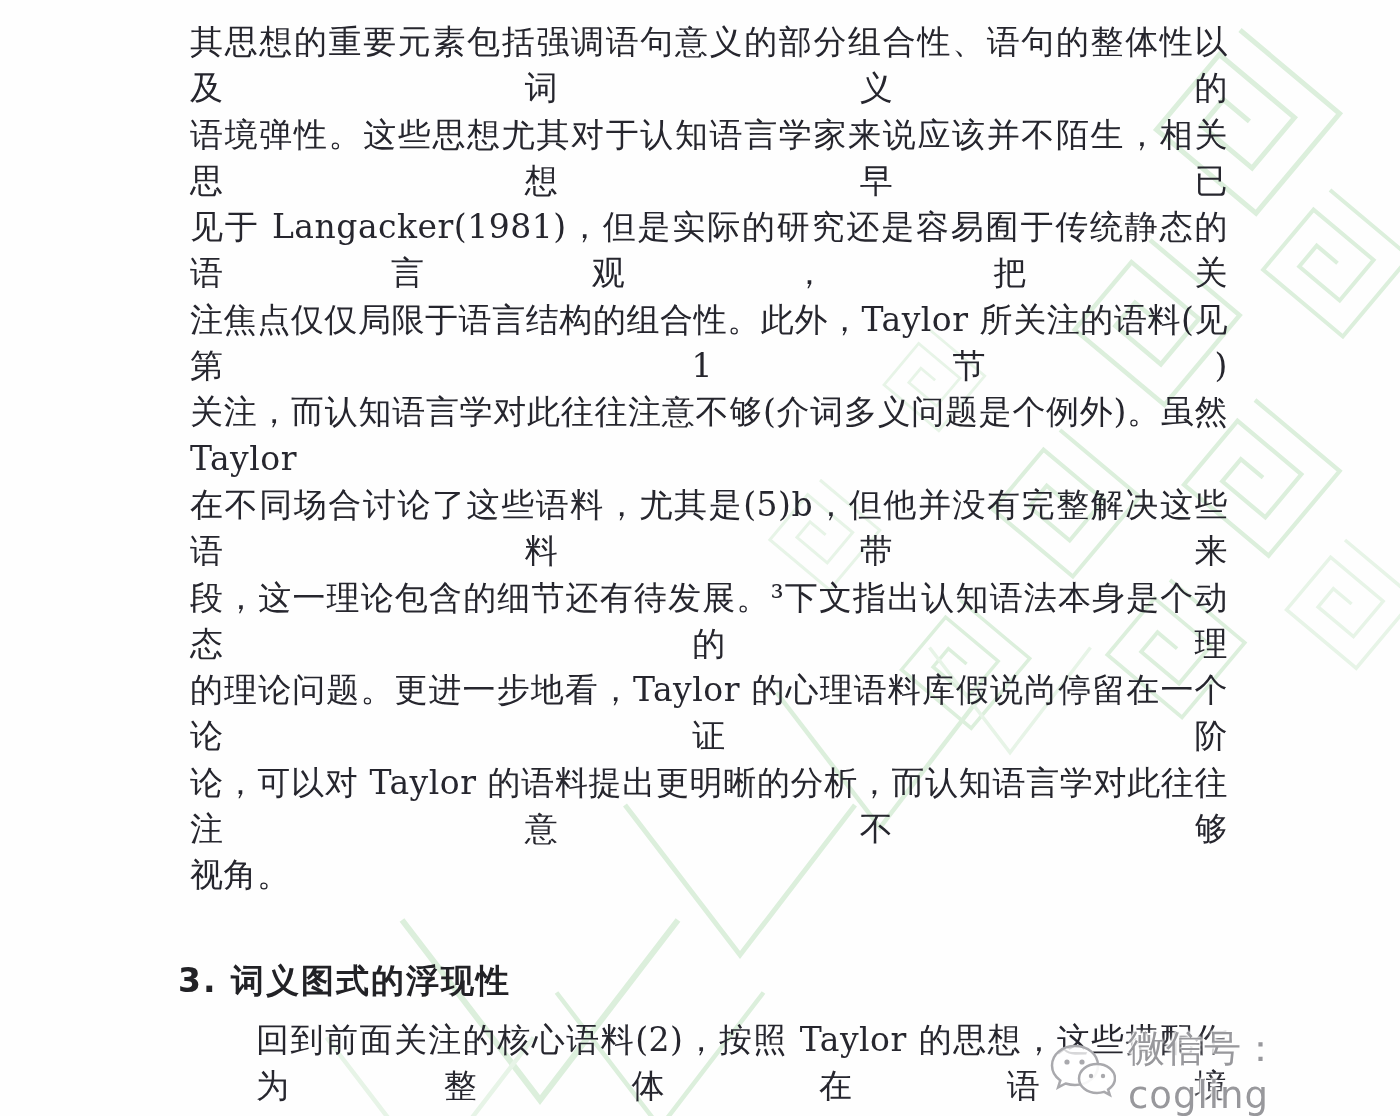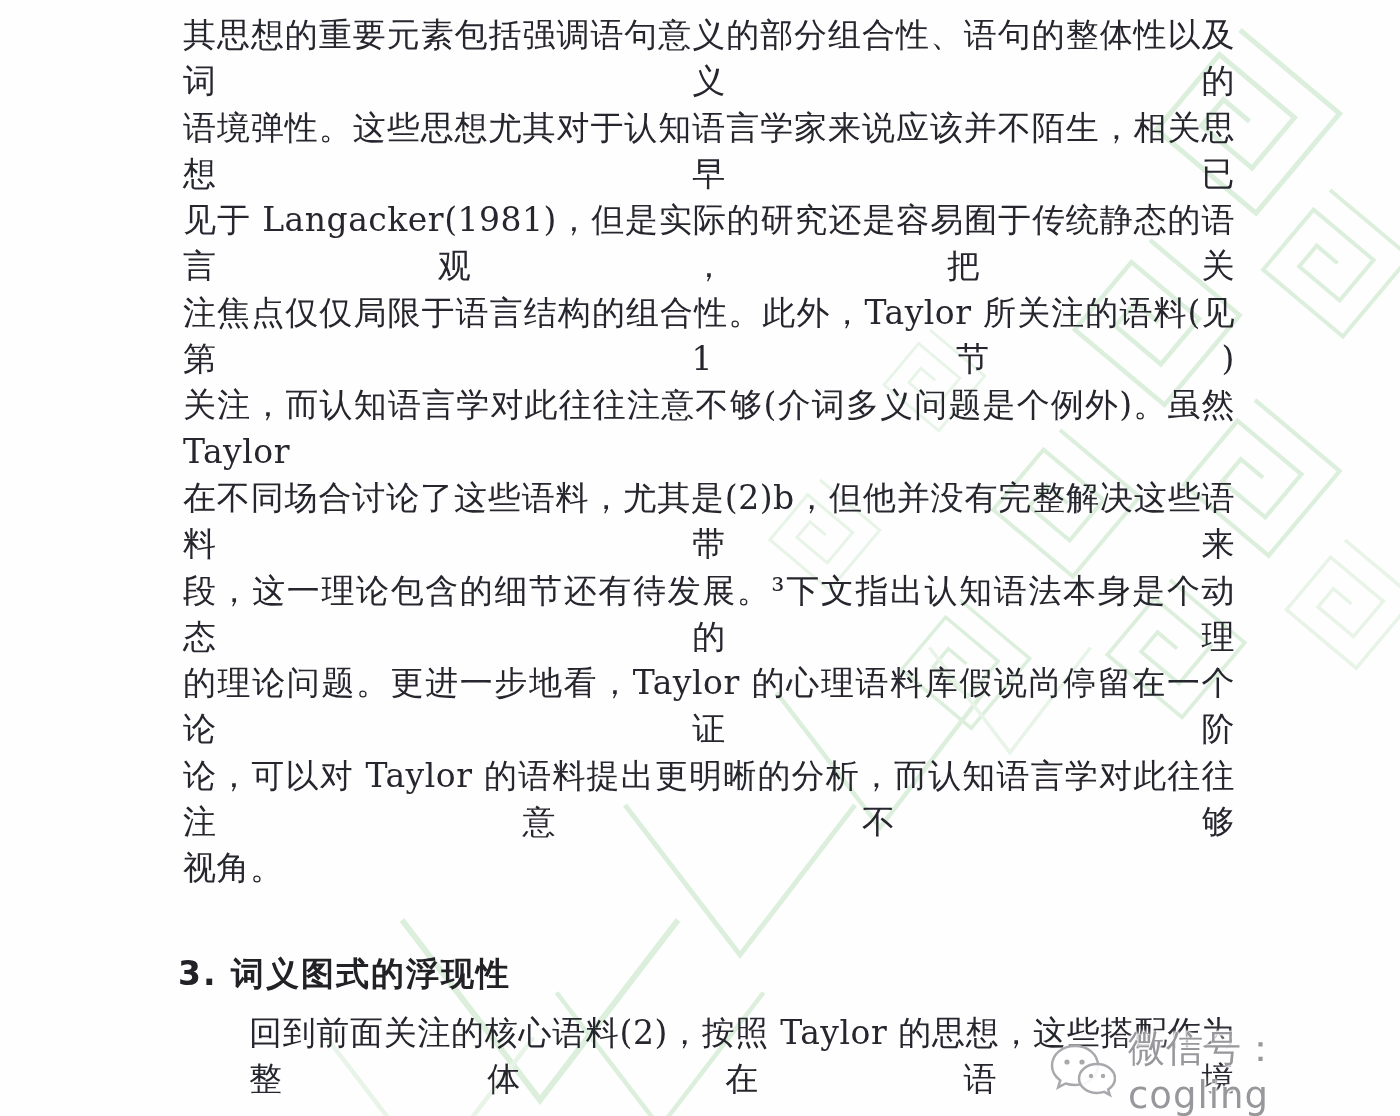--- a/index.html
+++ b/index.html
@@ -12,21 +12,21 @@
     color:#26262e;
   }
   
   .bg-watermark{
     position:absolute;left:0;top:0;width:1400px;height:1116px;
     pointer-events:none;
   }
   .content{
     position:absolute;left:178px;top:7px;width:1062px;
   }
-  .para{margin:5px;}
+  .para{margin:12px;}
   .line{
     font-size:33px;
     line-height:46.3px;
     text-align:justify;
     text-align-last:justify;
     white-space:normal;
     letter-spacing:0.5px;
   }
   .line.last{
     text-align:left;
@@ -91,21 +91,21 @@
     </g>
   </svg>
 
   <div class="content">
     <div class="para">
         <div class="line">其思想的重要元素包括强调语句意义的部分组合性、语句的整体性以及词义的</div>
         <div class="line">语境弹性。这些思想尤其对于认知语言学家来说应该并不陌生，相关思想早已</div>
         <div class="line">见于 Langacker(1981)，但是实际的研究还是容易囿于传统静态的语言观，把关</div>
         <div class="line">注焦点仅仅局限于语言结构的组合性。此外，Taylor 所关注的语料(见第 1 节)</div>
         <div class="line">关注，而认知语言学对此往往注意不够(介词多义问题是个例外)。虽然 Taylor</div>
-        <div class="line">在不同场合讨论了这些语料，尤其是(2)b，但他并没有完整解决这些语料带来</div>
+        <div class="line">在不同场合讨论了这些语料，尤其是(5)b，但他并没有完整解决这些语料带来</div>
         <div class="line">段，这一理论包含的细节还有待发展。³下文指出认知语法本身是个动态的理</div>
         <div class="line">的理论问题。更进一步地看，Taylor 的心理语料库假说尚停留在一个论证阶</div>
         <div class="line">论，可以对 Taylor 的语料提出更明晰的分析，而认知语言学对此往往注意不够</div>
         <div class="line last">视角。</div>
       </div>
 
     <div class="heading">3.  词义图式的浮现性</div>
 
     <div class="para indent-first">
         <div class="line">回到前面关注的核心语料(2)，按照 Taylor 的思想，这些搭配作为整体在语境</div>

